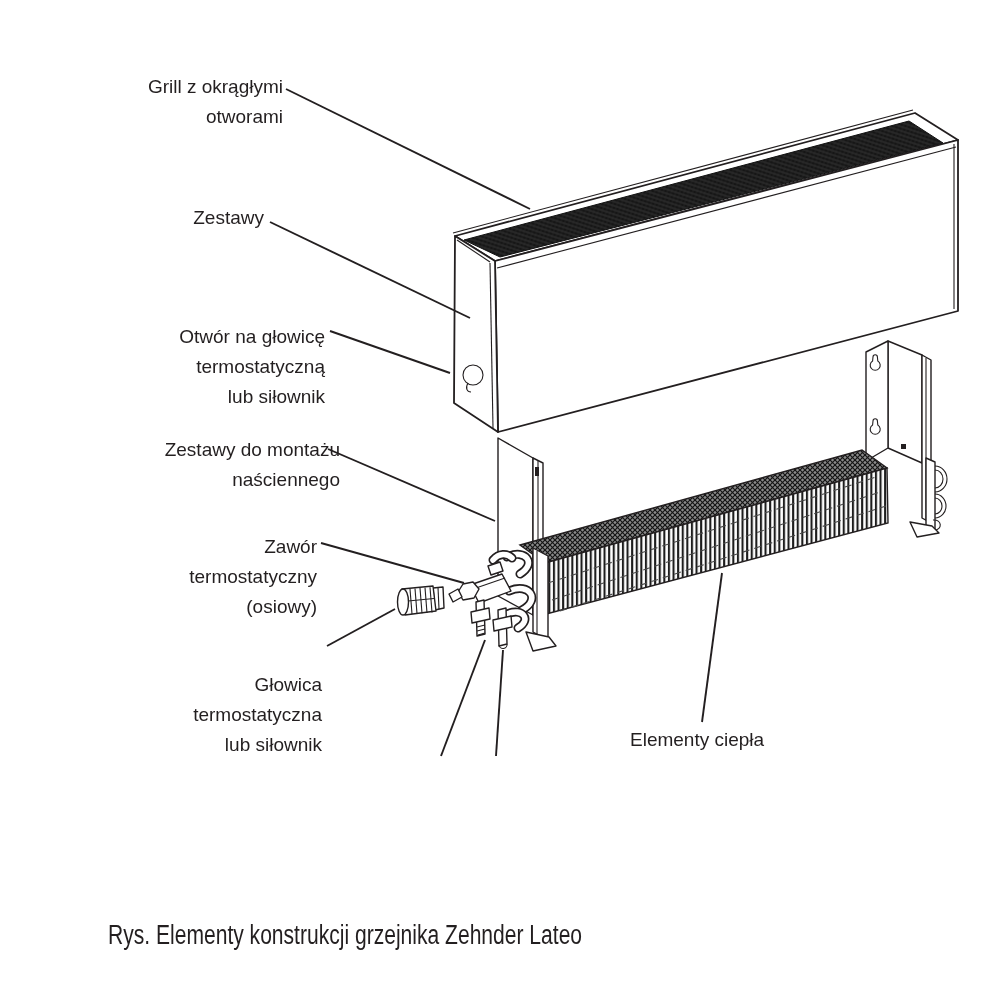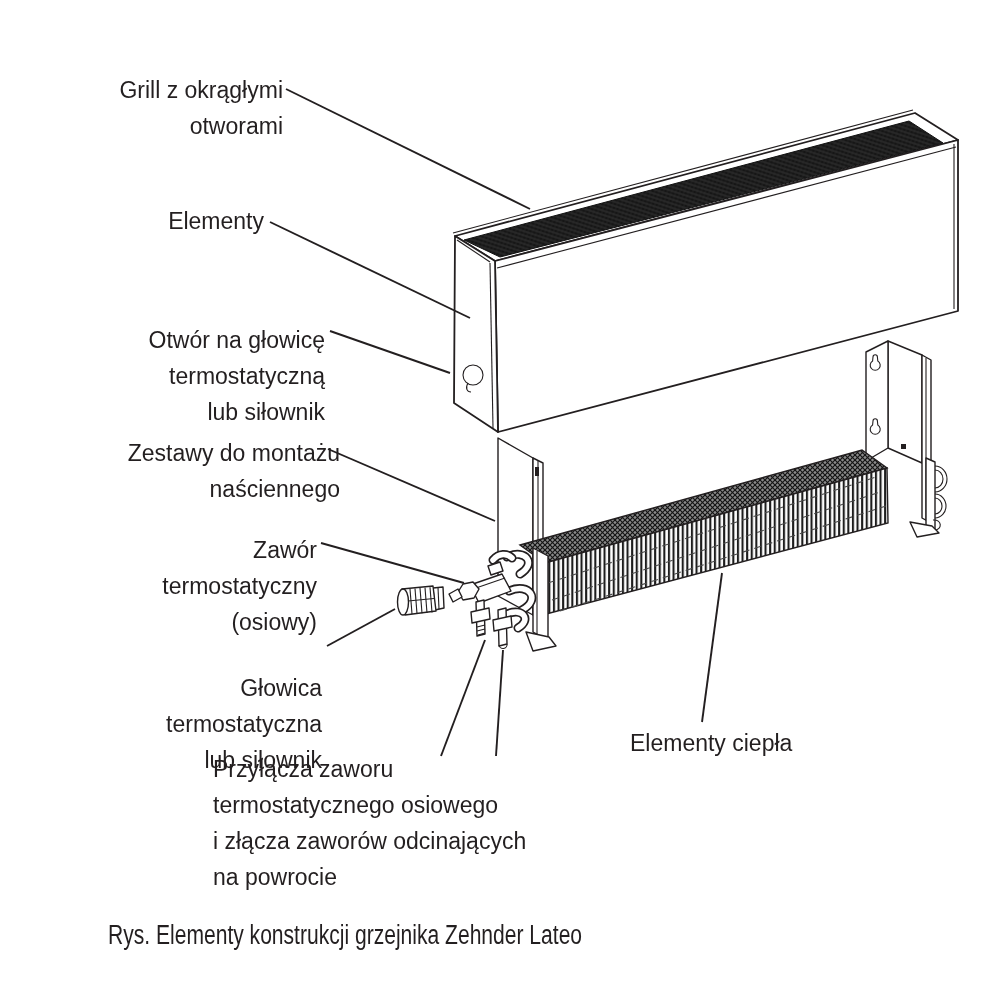--- a/index.html
+++ b/index.html
@@ -3,21 +3,21 @@
 <meta charset="utf-8">
 <style>
   :root{ --ink:#231f20; --paper:#ffffff; }
   html,body{margin:0;padding:0;background:var(--paper);}
   .stage{
     position:relative;width:1000px;height:1000px;background:var(--paper);
     font-family:"Liberation Sans",sans-serif;color:var(--ink);overflow:hidden;
   }
   .stage svg{position:absolute;left:0;top:0;}
   .lbl{
-    position:absolute;font-size:23px;line-height:36px;
+    position:absolute;font-size:19px;line-height:30px;
     white-space:pre-line;color:var(--ink);
   }
   .r{text-align:right;}
   .caption{
     position:absolute;font-size:27px;white-space:nowrap;
     transform:scaleX(0.78);transform-origin:0 0;color:var(--ink);
   }
   .thin{stroke:var(--ink);stroke-width:1.1;fill:none;}
   .face{stroke:var(--ink);stroke-width:1.8;fill:#ffffff;stroke-linejoin:round;}
   .part{stroke:var(--ink);stroke-width:1.4;fill:#ffffff;stroke-linejoin:round;}
@@ -167,38 +167,34 @@
       <line class="leader" x1="327" y1="646" x2="395" y2="609"></line>
       <line class="leader" x1="485" y1="640" x2="441" y2="756"></line>
       <line class="leader" x1="503" y1="650" x2="496" y2="756"></line>
       <line class="leader" x1="722" y1="573" x2="702" y2="722"></line>
     </g>
   </svg>
 
   <div class="lbl r" style="right:717px;top:72px;">Grill z okrągłymi
 otworami</div>
 
-  <div class="lbl r" style="right:736px;top:203px;">Elementy</div>
+  <div class="lbl r" style="right:736px;top:203px;">Zestawy</div>
 
   <div class="lbl r" style="right:675px;top:322px;">Otwór na głowicę
 termostatyczną
 lub siłownik</div>
 
   <div class="lbl r" style="right:660px;top:435px;">Zestawy do montażu
 naściennego</div>
 
   <div class="lbl r" style="right:683px;top:532px;">Zawór
 termostatyczny
 (osiowy)</div>
 
   <div class="lbl r" style="right:678px;top:670px;">Głowica
 termostatyczna
 lub siłownik</div>
 
-  <div class="lbl" style="left:213px;top:751px;">Przyłącza zaworu
-termostatycznego osiowego
-i złącza zaworów odcinających
-na powrocie</div>
 
   <div class="lbl" style="left:630px;top:725px;">Elementy ciepła</div>
 
   <div class="caption" style="left:108px;top:920px;">Rys. Elementy konstrukcji grzejnika Zehnder Lateo</div>
 </div>
 
 </body></html>

